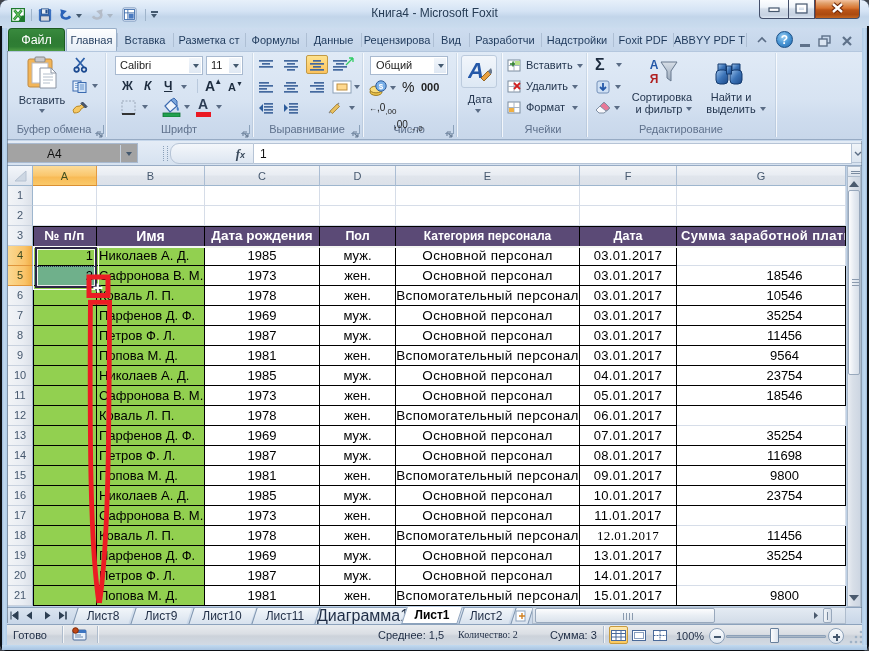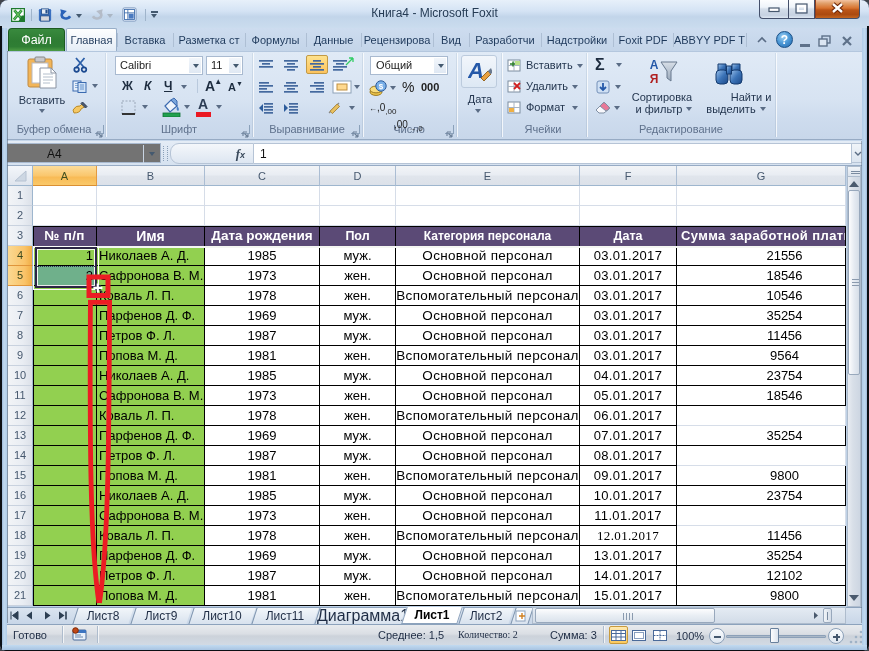--- a/index.html
+++ b/index.html
@@ -34,21 +34,21 @@
 .gdiv{top:2px;width:1px;height:84px;background:linear-gradient(180deg,#cfdcea,#b9c9dd);box-shadow:1px 0 0 rgba(255,255,255,.75);}
 .glabel{top:70px;height:13px;font-size:11px;color:#5f718c;text-align:center;line-height:13px;}
 .glaunch{top:72px;width:9px;height:9px;border:1px solid #8ba1ba;border-top:none;border-left:none;}
 .combo{background:#fff;border:1px solid #a9bad0;font-size:11px;color:#222;}
 .cdrop{position:absolute;right:1px;top:1px;bottom:1px;width:12px;background:linear-gradient(180deg,#f2f6fb,#dfe8f3);}
 .icon{position:absolute;}
 .rtxt{position:absolute;font-size:11px;color:#24364f;}
 .dn{position:absolute;width:0;height:0;border-left:3px solid transparent;border-right:3px solid transparent;border-top:4px solid #5a6c85;}
 
 #fbar{left:0;top:141px;width:869px;height:25px;background:linear-gradient(180deg,#e4ecf6,#d6e2f0);border-bottom:1px solid #97abc4;}
-#nbox{left:2px;top:143px;width:159px;height:20px;background:#737373;border:1px solid #a9bad0;}
+#nbox{left:2px;top:143px;width:136px;height:20px;background:#a3a3a3;border:1px solid #a9bad0;}
 #fxa{left:170px;top:143px;width:84px;height:21px;background:linear-gradient(180deg,#f4f7fb,#dde6f1);border:1px solid #b6c4d6;border-radius:9px 0 0 9px;}
 #ffield{left:254px;top:143px;width:598px;height:21px;background:#fff;border:1px solid #b6c4d6;border-left:none;}
 
 #grid{left:0;top:166px;width:869px;height:441px;background:#bfd2e7;}
 .ch{top:0px;height:20px;background:linear-gradient(180deg,#f2f4f7 0%,#e9edf3 45%,#e0e5ec 55%,#dce1e9 100%);
   border-right:1px solid #abbdd3;border-bottom:1px solid #9eb6ce;text-align:center;font-size:11px;color:#46586e;line-height:21px;}
 .chsel{background:linear-gradient(180deg,#fcdc9a 0%,#fac76e 50%,#f8bb56 60%,#fac96a 100%);
   border-right:1px solid #e39a40;border-bottom:1px solid #da8f33;color:#42501e;font-weight:normal;}
 .rh{left:8px;width:25px;background:linear-gradient(90deg,#f2f4f7 0%,#e9edf3 60%,#dce1e9 100%);
   border-right:1px solid #9eb6ce;border-bottom:1px solid #c9d2df;text-align:center;font-size:11px;color:#46586e;}
@@ -371,21 +371,21 @@
           <stop offset=".5" stop-color="#3c74b8"></stop>
           <stop offset="1" stop-color="#1c4888"></stop>
         </linearGradient>
       </defs>
 <path d="M4 6 h8 v8 h-8 z" fill="url(#gbn)" stroke="#143a6e" rx="2"></path>
 <path d="M18 6 h8 v8 h-8 z" fill="url(#gbn)" stroke="#143a6e"></path>
 <rect x="2" y="12" width="12" height="14" rx="4" fill="url(#gbn)" stroke="#143a6e"></rect>
 <rect x="16" y="12" width="12" height="14" rx="4" fill="url(#gbn)" stroke="#143a6e"></rect>
 <rect x="12.5" y="8" width="5" height="8" fill="url(#gbn)" stroke="#143a6e"></rect>
     </svg>
-<div class="rtxt abs" style="left:706px;top:91px;width:50px;text-align:center;margin-left:20px;">Найти и</div>
+<div class="rtxt abs" style="left:706px;top:91px;width:50px;text-align:center;">Найти и</div>
 <div class="rtxt abs" style="left:700px;top:103px;width:62px;text-align:center;">выделить</div>
 <div class="dn abs" style="left:760px;top:107px;"></div>
 <div id="fbar" class="abs"></div>
 <div id="nbox" class="abs">
       <span style="position:absolute;left:44px;top:3px;font-size:12px;color:#111;">A4</span>
       <div class="dn" style="right:5px;top:8px;border-top-color:#44596f;"></div>
       <div style="position:absolute;right:16px;top:1px;width:1px;height:18px;background:#c8d4e2;"></div>
     </div>
 <div class="abs" style="left:163px;top:146px;width:5px;height:15px;border-left:1px dotted #8ba0b8;border-right:1px dotted #8ba0b8;"></div>
 <div id="fxa" class="abs">
@@ -469,21 +469,20 @@
 <div class="abs" style="left:677px;top:227px;width:169px;height:19px;border-right:1px solid #000;color:#fff;font-weight:bold;text-align:center;line-height:18px;overflow:hidden;white-space:nowrap;font-size:13px;letter-spacing:0.4px;text-align:left;padding-left:4px;">Сумма заработной платы</div>
 <div class="abs" style="left:33px;top:226px;width:1px;height:20px;background:#000;"></div>
 <div class="cell abs" style="left:33px;top:246px;width:64px;height:20px;background:#92d050;border-right:1px solid #000;border-bottom:1px solid #000;border-left:1px solid #000;">
       <span style="position:absolute;right:3px;top:0;">1</span>
     </div>
 <div class="cell abs" style="left:97px;top:246px;width:108px;height:20px;background:#92d050;border-right:1px solid #000;border-bottom:1px solid #000;padding-left:2px;">Николаев А. Д.</div>
 <div class="cell abs" style="left:205px;top:246px;width:115px;height:20px;border-right:1px solid #000;border-bottom:1px solid #000;text-align:center;">1985</div>
 <div class="cell abs" style="left:320px;top:246px;width:76px;height:20px;border-right:1px solid #000;border-bottom:1px solid #000;text-align:center;">муж.</div>
 <div class="cell abs" style="left:396px;top:246px;width:184px;height:20px;border-right:1px solid #000;border-bottom:1px solid #000;text-align:center;letter-spacing:0.3px;font-size:13.5px;">Основной персонал</div>
 <div class="cell abs" style="left:580px;top:246px;width:97px;height:20px;border-right:1px solid #000;border-bottom:1px solid #000;text-align:center;letter-spacing:0.35px;">03.01.2017</div>
-<div class="cell abs" style="left:677px;top:246px;width:169px;height:20px;border-right:1px solid #000;border-bottom:1px solid #000;text-align:center;padding-left:47px;">21556</div>
 <div class="cell abs" style="left:33px;top:266px;width:64px;height:20px;background:#6fb08b;border-right:1px solid #000;border-bottom:1px solid #000;border-left:1px solid #000;">
       <span style="position:absolute;right:3px;top:0;">2</span>
     </div>
 <div class="cell abs" style="left:97px;top:266px;width:108px;height:20px;background:#92d050;border-right:1px solid #000;border-bottom:1px solid #000;padding-left:2px;">Сафронова В. М.</div>
 <div class="cell abs" style="left:205px;top:266px;width:115px;height:20px;border-right:1px solid #000;border-bottom:1px solid #000;text-align:center;">1973</div>
 <div class="cell abs" style="left:320px;top:266px;width:76px;height:20px;border-right:1px solid #000;border-bottom:1px solid #000;text-align:center;">жен.</div>
 <div class="cell abs" style="left:396px;top:266px;width:184px;height:20px;border-right:1px solid #000;border-bottom:1px solid #000;text-align:center;letter-spacing:0.3px;font-size:13.5px;">Основной персонал</div>
 <div class="cell abs" style="left:580px;top:266px;width:97px;height:20px;border-right:1px solid #000;border-bottom:1px solid #000;text-align:center;letter-spacing:0.35px;">03.01.2017</div>
 <div class="cell abs" style="left:677px;top:266px;width:169px;height:20px;border-right:1px solid #000;border-bottom:1px solid #000;text-align:center;padding-left:47px;">18546</div>
 <div class="cell abs" style="left:33px;top:286px;width:64px;height:20px;background:#92d050;border-right:1px solid #000;border-bottom:1px solid #000;border-left:1px solid #000;"></div>
@@ -540,20 +539,21 @@
 <div class="cell abs" style="left:320px;top:426px;width:76px;height:20px;border-right:1px solid #000;border-bottom:1px solid #000;text-align:center;">муж.</div>
 <div class="cell abs" style="left:396px;top:426px;width:184px;height:20px;border-right:1px solid #000;border-bottom:1px solid #000;text-align:center;letter-spacing:0.3px;font-size:13.5px;">Основной персонал</div>
 <div class="cell abs" style="left:580px;top:426px;width:97px;height:20px;border-right:1px solid #000;border-bottom:1px solid #000;text-align:center;letter-spacing:0.35px;">07.01.2017</div>
 <div class="cell abs" style="left:677px;top:426px;width:169px;height:20px;border-right:1px solid #000;border-bottom:1px solid #000;text-align:center;padding-left:47px;">35254</div>
 <div class="cell abs" style="left:33px;top:446px;width:64px;height:20px;background:#92d050;border-right:1px solid #000;border-bottom:1px solid #000;border-left:1px solid #000;"></div>
 <div class="cell abs" style="left:97px;top:446px;width:108px;height:20px;background:#92d050;border-right:1px solid #000;border-bottom:1px solid #000;padding-left:2px;">Петров Ф. Л.</div>
 <div class="cell abs" style="left:205px;top:446px;width:115px;height:20px;border-right:1px solid #000;border-bottom:1px solid #000;text-align:center;">1987</div>
 <div class="cell abs" style="left:320px;top:446px;width:76px;height:20px;border-right:1px solid #000;border-bottom:1px solid #000;text-align:center;">муж.</div>
 <div class="cell abs" style="left:396px;top:446px;width:184px;height:20px;border-right:1px solid #000;border-bottom:1px solid #000;text-align:center;letter-spacing:0.3px;font-size:13.5px;">Основной персонал</div>
 <div class="cell abs" style="left:580px;top:446px;width:97px;height:20px;border-right:1px solid #000;border-bottom:1px solid #000;text-align:center;letter-spacing:0.35px;">08.01.2017</div>
+<div class="cell abs" style="left:677px;top:446px;width:169px;height:20px;border-right:1px solid #000;border-bottom:1px solid #000;text-align:center;padding-left:47px;">11698</div>
 <div class="cell abs" style="left:33px;top:466px;width:64px;height:20px;background:#92d050;border-right:1px solid #000;border-bottom:1px solid #000;border-left:1px solid #000;"></div>
 <div class="cell abs" style="left:97px;top:466px;width:108px;height:20px;background:#92d050;border-right:1px solid #000;border-bottom:1px solid #000;padding-left:2px;">Попова М. Д.</div>
 <div class="cell abs" style="left:205px;top:466px;width:115px;height:20px;border-right:1px solid #000;border-bottom:1px solid #000;text-align:center;">1981</div>
 <div class="cell abs" style="left:320px;top:466px;width:76px;height:20px;border-right:1px solid #000;border-bottom:1px solid #000;text-align:center;">жен.</div>
 <div class="cell abs" style="left:396px;top:466px;width:184px;height:20px;border-right:1px solid #000;border-bottom:1px solid #000;text-align:center;letter-spacing:0.3px;font-size:13.5px;">Вспомогательный персонал</div>
 <div class="cell abs" style="left:580px;top:466px;width:97px;height:20px;border-right:1px solid #000;border-bottom:1px solid #000;text-align:center;letter-spacing:0.35px;">09.01.2017</div>
 <div class="cell abs" style="left:677px;top:466px;width:169px;height:20px;border-right:1px solid #000;border-bottom:1px solid #000;text-align:center;padding-left:47px;">9800</div>
 <div class="cell abs" style="left:33px;top:486px;width:64px;height:20px;background:#92d050;border-right:1px solid #000;border-bottom:1px solid #000;border-left:1px solid #000;"></div>
 <div class="cell abs" style="left:97px;top:486px;width:108px;height:20px;background:#92d050;border-right:1px solid #000;border-bottom:1px solid #000;padding-left:2px;">Николаев А. Д.</div>
 <div class="cell abs" style="left:205px;top:486px;width:115px;height:20px;border-right:1px solid #000;border-bottom:1px solid #000;text-align:center;">1985</div>
@@ -580,21 +580,20 @@
 <div class="cell abs" style="left:320px;top:546px;width:76px;height:20px;border-right:1px solid #000;border-bottom:1px solid #000;text-align:center;">муж.</div>
 <div class="cell abs" style="left:396px;top:546px;width:184px;height:20px;border-right:1px solid #000;border-bottom:1px solid #000;text-align:center;letter-spacing:0.3px;font-size:13.5px;">Основной персонал</div>
 <div class="cell abs" style="left:580px;top:546px;width:97px;height:20px;border-right:1px solid #000;border-bottom:1px solid #000;text-align:center;letter-spacing:0.35px;">13.01.2017</div>
 <div class="cell abs" style="left:677px;top:546px;width:169px;height:20px;border-right:1px solid #000;border-bottom:1px solid #000;text-align:center;padding-left:47px;">35254</div>
 <div class="cell abs" style="left:33px;top:566px;width:64px;height:20px;background:#92d050;border-right:1px solid #000;border-bottom:1px solid #000;border-left:1px solid #000;"></div>
 <div class="cell abs" style="left:97px;top:566px;width:108px;height:20px;background:#92d050;border-right:1px solid #000;border-bottom:1px solid #000;padding-left:2px;">Петров Ф. Л.</div>
 <div class="cell abs" style="left:205px;top:566px;width:115px;height:20px;border-right:1px solid #000;border-bottom:1px solid #000;text-align:center;">1987</div>
 <div class="cell abs" style="left:320px;top:566px;width:76px;height:20px;border-right:1px solid #000;border-bottom:1px solid #000;text-align:center;">муж.</div>
 <div class="cell abs" style="left:396px;top:566px;width:184px;height:20px;border-right:1px solid #000;border-bottom:1px solid #000;text-align:center;letter-spacing:0.3px;font-size:13.5px;">Основной персонал</div>
 <div class="cell abs" style="left:580px;top:566px;width:97px;height:20px;border-right:1px solid #000;border-bottom:1px solid #000;text-align:center;letter-spacing:0.35px;">14.01.2017</div>
-<div class="cell abs" style="left:677px;top:566px;width:169px;height:20px;border-right:1px solid #000;border-bottom:1px solid #000;text-align:center;padding-left:47px;">12102</div>
 <div class="cell abs" style="left:33px;top:586px;width:64px;height:20px;background:#92d050;border-right:1px solid #000;border-bottom:1px solid #000;border-left:1px solid #000;"></div>
 <div class="cell abs" style="left:97px;top:586px;width:108px;height:20px;background:#92d050;border-right:1px solid #000;border-bottom:1px solid #000;padding-left:2px;">Попова М. Д.</div>
 <div class="cell abs" style="left:205px;top:586px;width:115px;height:20px;border-right:1px solid #000;border-bottom:1px solid #000;text-align:center;">1981</div>
 <div class="cell abs" style="left:320px;top:586px;width:76px;height:20px;border-right:1px solid #000;border-bottom:1px solid #000;text-align:center;">жен.</div>
 <div class="cell abs" style="left:396px;top:586px;width:184px;height:20px;border-right:1px solid #000;border-bottom:1px solid #000;text-align:center;letter-spacing:0.3px;font-size:13.5px;">Вспомогательный персонал</div>
 <div class="cell abs" style="left:580px;top:586px;width:97px;height:20px;border-right:1px solid #000;border-bottom:1px solid #000;text-align:center;letter-spacing:0.35px;">15.01.2017</div>
 <div class="cell abs" style="left:677px;top:586px;width:169px;height:20px;border-right:1px solid #000;border-bottom:1px solid #000;text-align:center;padding-left:47px;">9800</div>
 <div class="abs" style="left:33px;top:246px;width:813px;height:1.5px;background:#f4f6f2;"></div>
 <div class="abs" style="left:33px;top:245.5px;width:65.5px;height:44px;border:1px solid #fdfdfb;"></div>
 <div class="abs" style="left:34.5px;top:247px;width:62.5px;height:41px;border:2px solid #2c2444;"></div>

